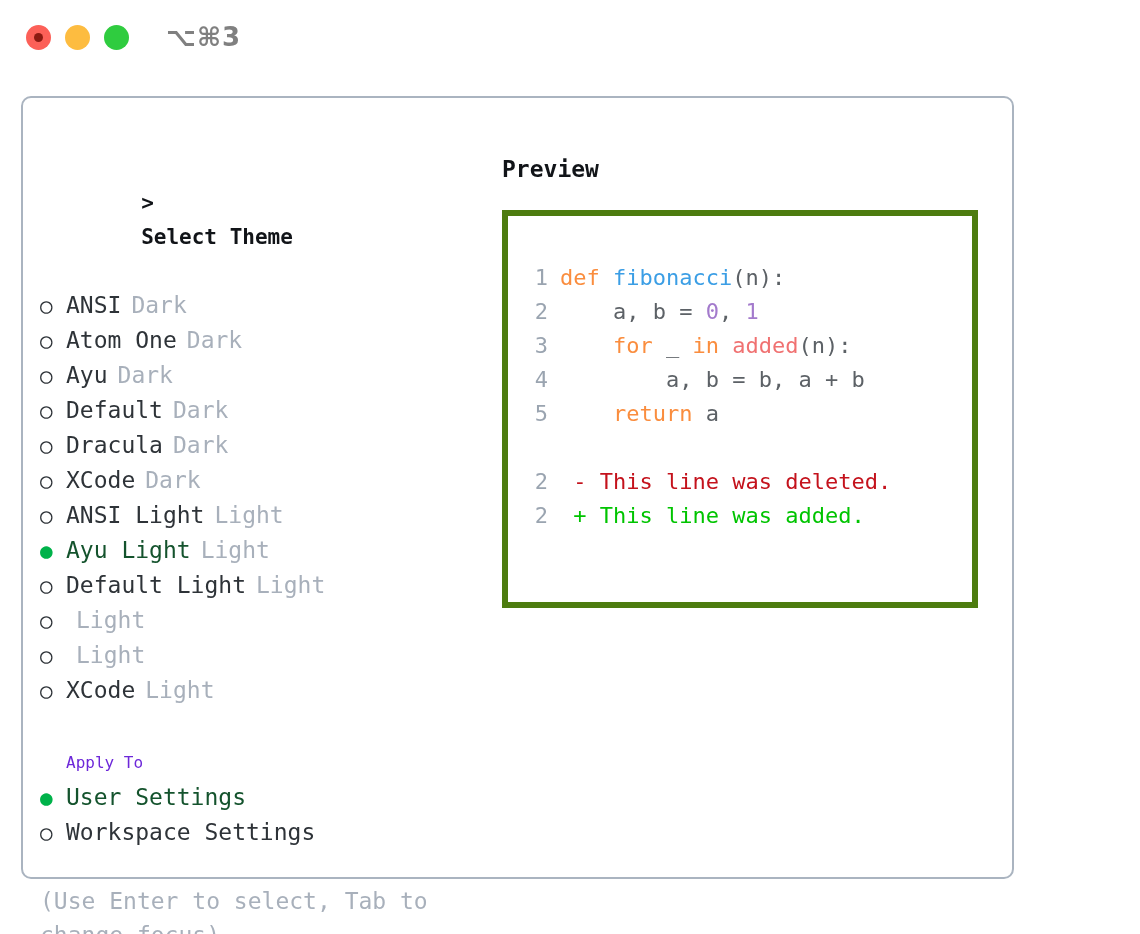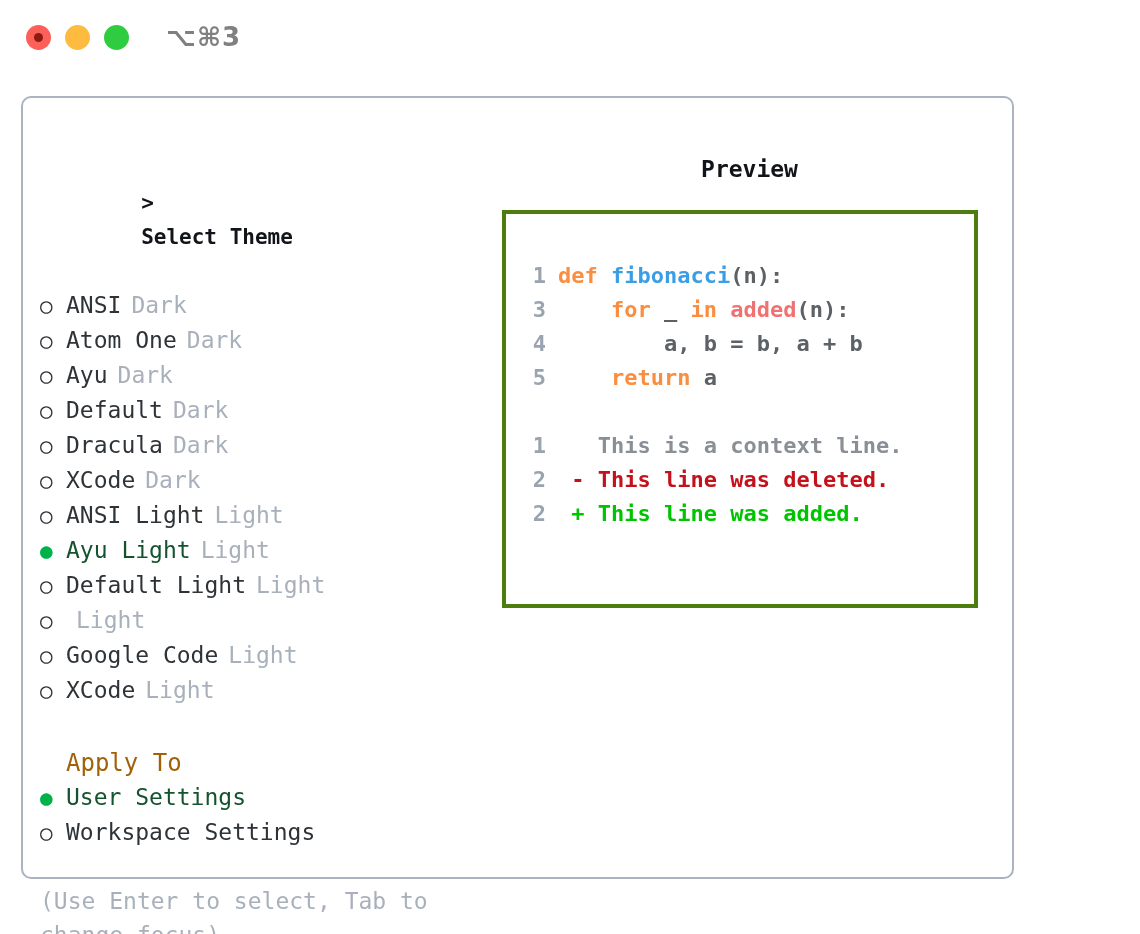--- a/index.html
+++ b/index.html
@@ -122,53 +122,51 @@
   .row.selected .marker { color: #00b24a; }
   .row.selected .label  { color: #14532d; }
   .label { color: #2e3338; }
   .suffix {
     color: #a8b0bb;
     padding-left: 10px;
   }
 
   .group-gap { height: 38px; }
   .subsection-head {
-    font-size: 24px;
-    line-height: 34px;
-    color: #a16207;
+    font-size: 16px;
+    line-height: 34px;
+    color: #6d28d9;
     padding-left: 26px;
     white-space: pre;
   }
 
   .hint {
     margin-top: 34px;
     font-size: 23px;
     line-height: 34px;
     color: #a8b0bb;
     width: 410px;
     white-space: pre-wrap;
   }
 
   
   .preview-title {
     font-size: 23px;
     font-weight: bold;
     color: #111418;
     line-height: 34px;
     margin-bottom: 24px;
-    text-align: center;
   }
   .code-box {
     position: relative;
     width: 476px;
     height: 398px;
-    border: 4px solid #4d7c0f;
+    border: 6px solid #4d7c0f;
     box-sizing: border-box;
     background: #ffffff;
-    font-weight: bold;
   }
   .code-inner {
     position: absolute;
     left: 16px;
     top: 45px;
     right: 8px;
   }
   .code-line {
     font-size: 22px;
     line-height: 34px;
@@ -221,21 +219,21 @@
           <div class="row"><span class="marker">○</span><span class="label">ANSI</span><span class="suffix">Dark</span></div>
           <div class="row"><span class="marker">○</span><span class="label">Atom One</span><span class="suffix">Dark</span></div>
           <div class="row"><span class="marker">○</span><span class="label">Ayu</span><span class="suffix">Dark</span></div>
           <div class="row"><span class="marker">○</span><span class="label">Default</span><span class="suffix">Dark</span></div>
           <div class="row"><span class="marker">○</span><span class="label">Dracula</span><span class="suffix">Dark</span></div>
           <div class="row"><span class="marker">○</span><span class="label">XCode</span><span class="suffix">Dark</span></div>
           <div class="row"><span class="marker">○</span><span class="label">ANSI Light</span><span class="suffix">Light</span></div>
           <div class="row selected"><span class="marker">●</span><span class="label">Ayu Light</span><span class="suffix">Light</span></div>
           <div class="row"><span class="marker">○</span><span class="label">Default Light</span><span class="suffix">Light</span></div>
           <div class="row"><span class="marker">○</span><span class="suffix">Light</span></div>
-          <div class="row"><span class="marker">○</span><span class="label">Google Code</span><span class="suffix">Light</span></div>
+          <div class="row"><span class="marker">○</span><span class="suffix">Light</span></div>
           <div class="row"><span class="marker">○</span><span class="label">XCode</span><span class="suffix">Light</span></div>
         </div>
 
       <div class="group-gap"></div>
 
       <div class="subsection-head">Apply To</div>
 
       <div id="apply-list">
           <div class="row selected"><span class="marker">●</span><span class="label">User Settings</span></div>
           <div class="row"><span class="marker">○</span><span class="label">Workspace Settings</span></div>
@@ -244,27 +242,27 @@
       <div class="hint">(Use Enter to select, Tab to change focus)</div>
     </div>
 
     <div class="pane-right">
       <div class="preview-title">Preview</div>
 
       <div class="code-box">
         <div class="code-inner">
           <div id="code-lines">
               <div class="code-line"><span class="lnum">1</span><span class="tok-kw">def </span><span class="tok-fn">fibonacci</span><span class="tok-punct">(n):</span></div>
+              <div class="code-line"><span class="lnum">2</span><span class="tok-var">    a, b = </span><span class="tok-num">0</span><span class="tok-punct">, </span><span class="tok-num">1</span></div>
               <div class="code-line"><span class="lnum">3</span><span class="tok-plain">    </span><span class="tok-kw">for</span><span class="tok-var"> _ </span><span class="tok-kw">in</span><span class="tok-plain"> </span><span class="tok-call">added</span><span class="tok-punct">(n):</span></div>
               <div class="code-line"><span class="lnum">4</span><span class="tok-var">        a, b = b, a + b</span></div>
               <div class="code-line"><span class="lnum">5</span><span class="tok-plain">    </span><span class="tok-kw">return</span><span class="tok-var"> a</span></div>
             </div>
           <div class="blank-line"></div>
           <div id="diff-lines">
-              <div class="code-line"><span class="lnum">1</span><span class="diff-ctx">   This is a context line.</span></div>
               <div class="code-line"><span class="lnum">2</span><span class="diff-del"> - This line was deleted.</span></div>
               <div class="code-line"><span class="lnum">2</span><span class="diff-add"> + This line was added.</span></div>
             </div>
         </div>
       </div>
     </div>
 
   </div>
 </div>
 

